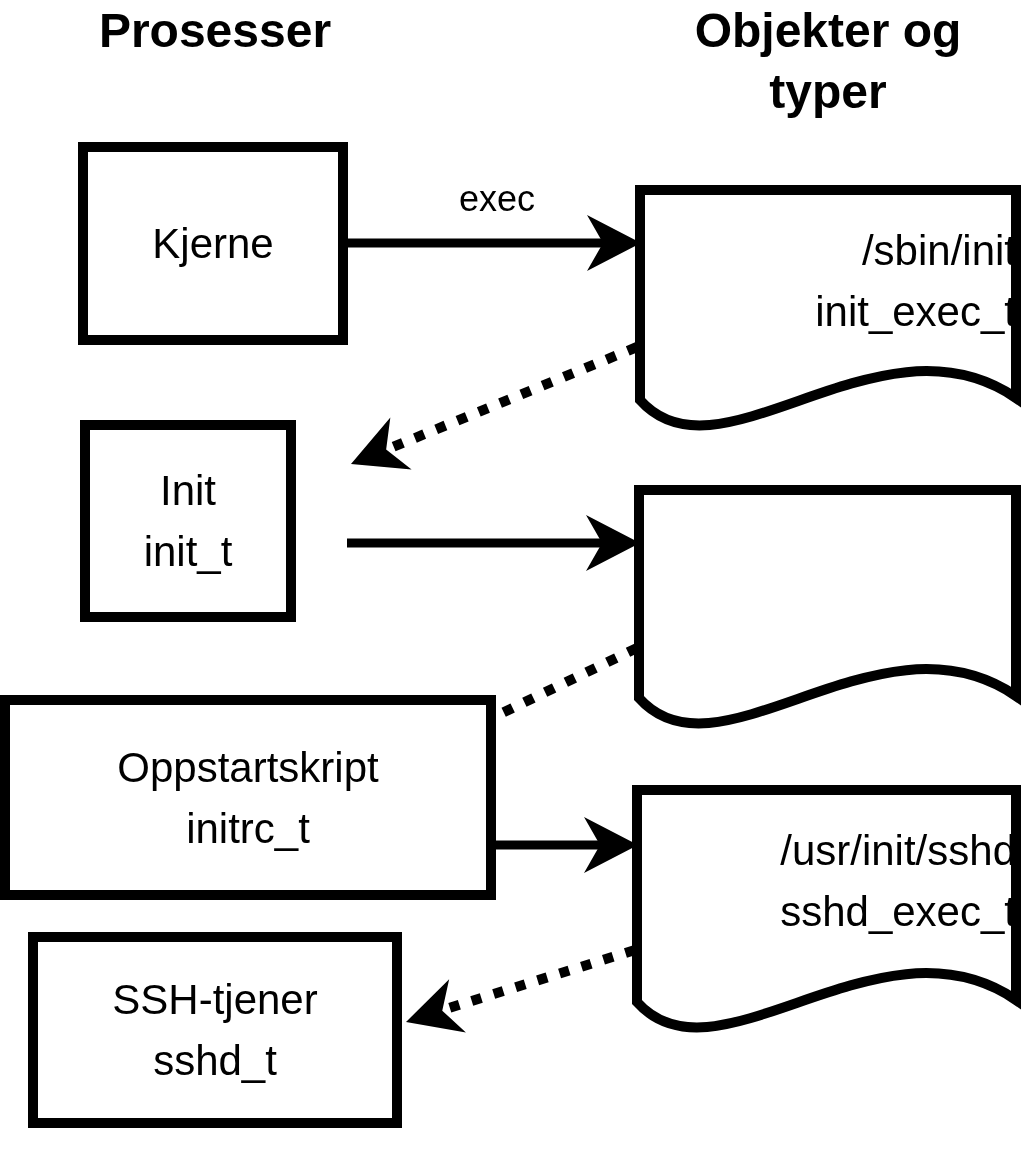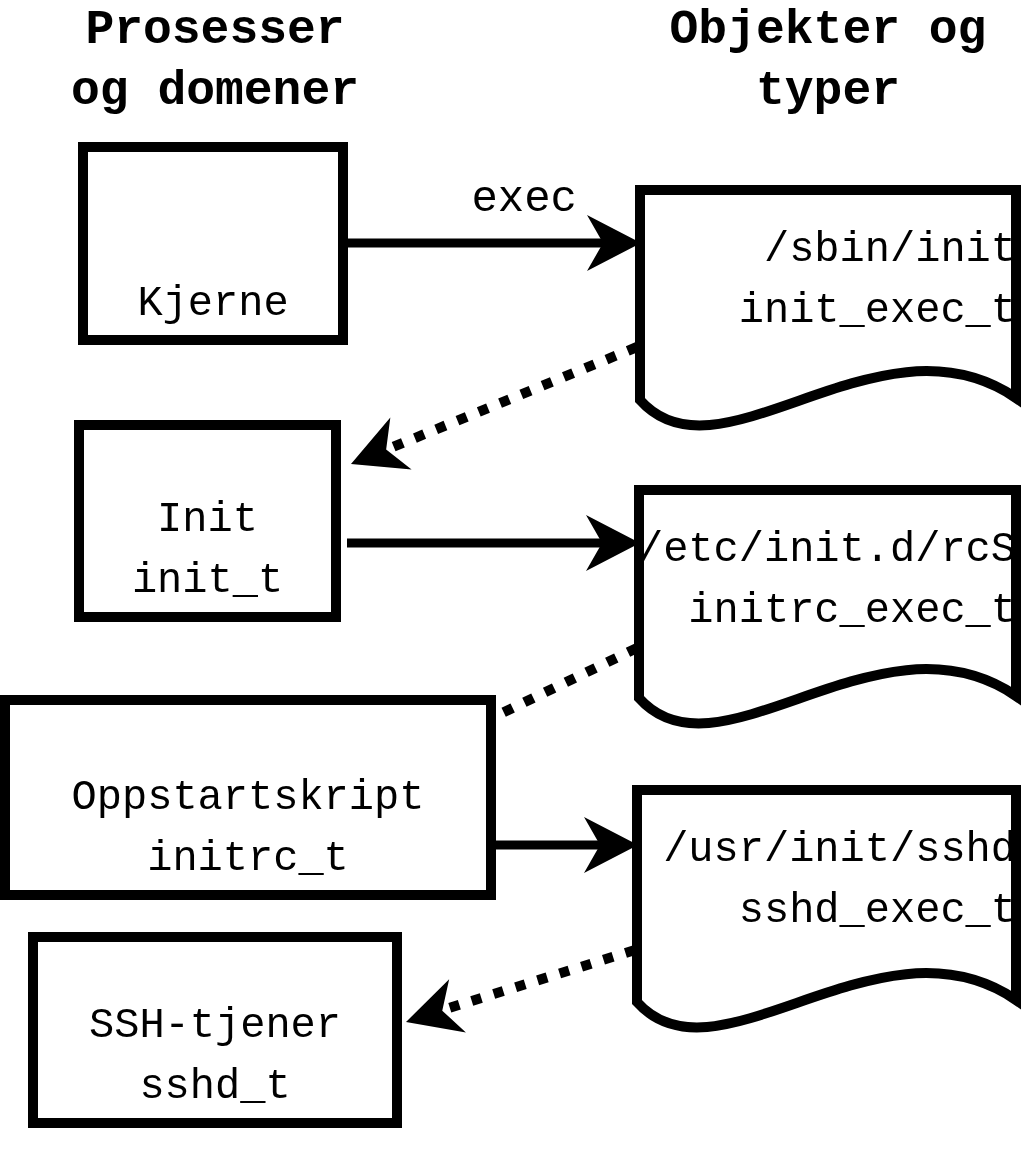--- a/index.html
+++ b/index.html
@@ -1,42 +1,42 @@
 <!DOCTYPE html>
 <html><head>
 <meta charset="utf-8">
 <style>
   html,body { margin:0; padding:0; background:#fff; }
   .stage {
     position:relative; width:1024px; height:1173px;
     background:#ffffff; color:#000000;
-    font-family:Liberation Mono, monospace;
+    font-family:Liberation Sans, sans-serif;
     overflow:hidden;
   }
   .layer { position:absolute; left:0; top:0; }
   .hdr {
     position:absolute; top:0; text-align:center;
     font-weight:bold; font-size:48px; line-height:61px;
     white-space:nowrap;
   }
   .pbox {
     position:absolute; box-sizing:border-box;
     border:10px solid #000; background:#fff;
     display:flex; flex-direction:column;
-    align-items:center; justify-content:flex-end;
+    align-items:center; justify-content:center;
     font-size:42px; line-height:61px; text-align:center;
   }
   .dtext {
     position:absolute; display:flex; flex-direction:column;
     align-items:flex-end; justify-content:center;
     font-size:42px; line-height:61px; text-align:center;
   }
   .exec-label {
     position:absolute; left:417px; top:174px; width:160px;
-    text-align:right; font-size:44px; line-height:50px;
+    text-align:center; font-size:36px; line-height:50px;
   }
   .ln { white-space:nowrap; }
   svg .doc  { fill:#ffffff; stroke:#000000; stroke-width:10; }
   svg .sline{ stroke:#000000; stroke-width:9; }
   svg .dline{ stroke:#000000; stroke-width:10; stroke-dasharray:10 13; }
   svg .head { fill:#000000; stroke:none; }
 </style>
 </head>
 <body>
 
@@ -70,51 +70,46 @@
       <polygon class="head" points="0,0 -54,-28 -38,0 -54,28" transform="translate(432,746) rotate(154.4)"></polygon>
     </g>
     <g>
       <line class="dline" x1="635" y1="950" x2="449" y2="1008"></line>
       <polygon class="head" points="0,0 -54,-28 -38,0 -54,28" transform="translate(406,1022) rotate(162.6)"></polygon>
     </g>
   </svg>
 
   <div class="hdr" style="left:15px; width:400px">
     <div class="ln">Prosesser</div>
-    <div class="ln">og domener</div>
   </div>
   <div class="hdr" style="left:628px; width:400px">
     <div class="ln">Objekter og</div>
     <div class="ln">typer</div>
   </div>
 
   <div class="pbox" style="left:78px; top:142px; width:270px; height:203px">
     <div class="ln">Kjerne</div>
   </div>
-  <div class="pbox" style="left:74px; top:420px; width:267px; height:202px">
+  <div class="pbox" style="left:80px; top:420px; width:216px; height:202px">
     <div class="ln">Init</div>
     <div class="ln">init_t</div>
   </div>
   <div class="pbox" style="left:0px; top:695px; width:496px; height:205px">
     <div class="ln">Oppstartskript</div>
     <div class="ln">initrc_t</div>
   </div>
   <div class="pbox" style="left:28px; top:932px; width:374px; height:196px">
     <div class="ln">SSH-tjener</div>
     <div class="ln">sshd_t</div>
   </div>
 
   <div class="dtext" style="left:640px; top:192px; width:376px; height:178px">
     <div class="ln">/sbin/init</div>
     <div class="ln">init_exec_t</div>
   </div>
-  <div class="dtext" style="left:639px; top:492px; width:377px; height:177px">
-    <div class="ln">/etc/init.d/rcS</div>
-    <div class="ln">initrc_exec_t</div>
-  </div>
   <div class="dtext" style="left:637px; top:792px; width:379px; height:178px">
     <div class="ln">/usr/init/sshd</div>
     <div class="ln">sshd_exec_t</div>
   </div>
 
   <div class="exec-label">exec</div>
 
 </div>
 
 </body></html>

